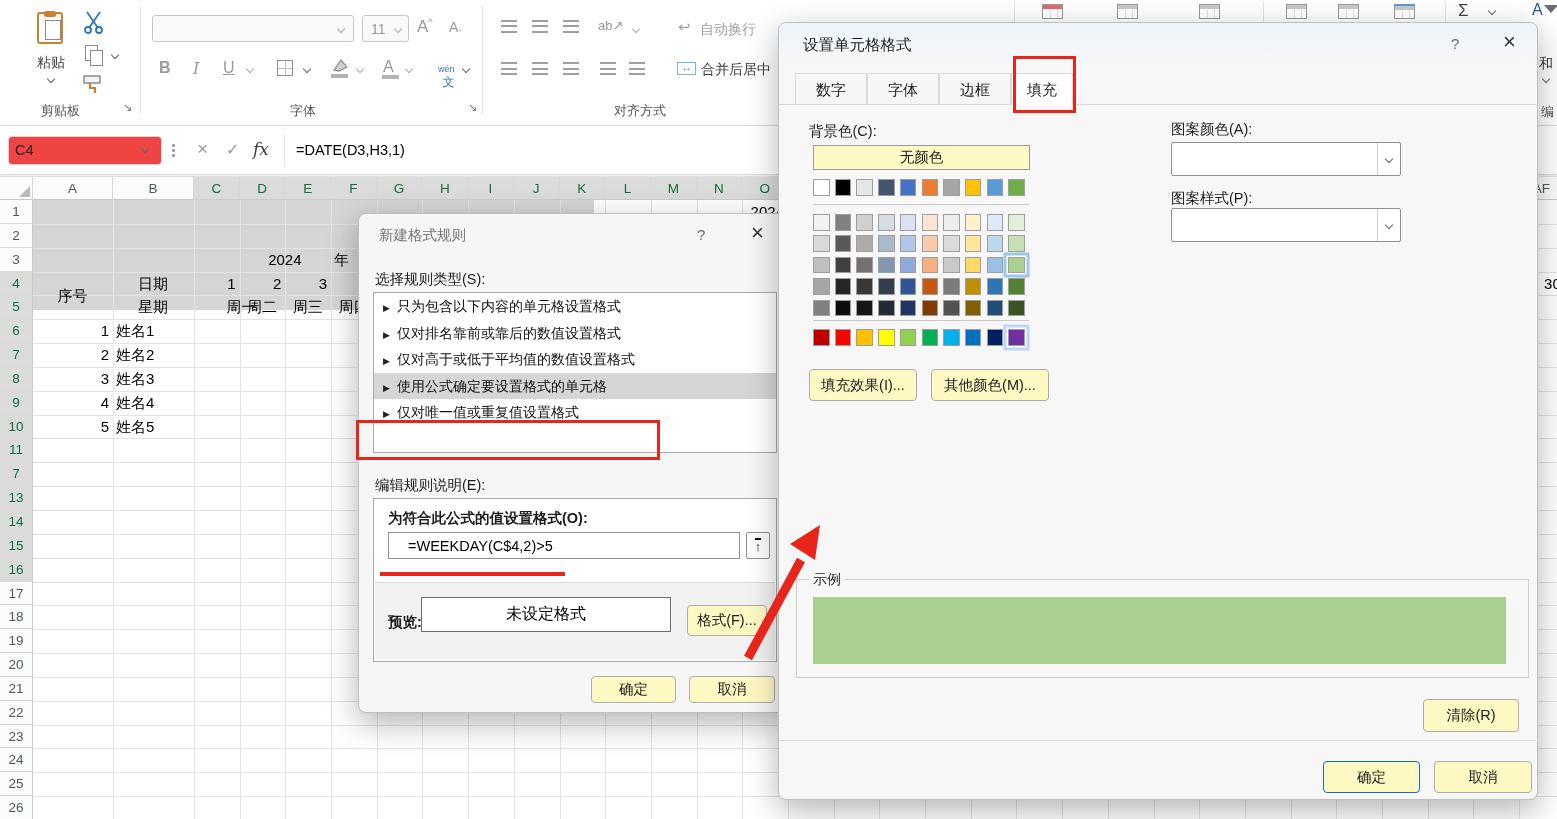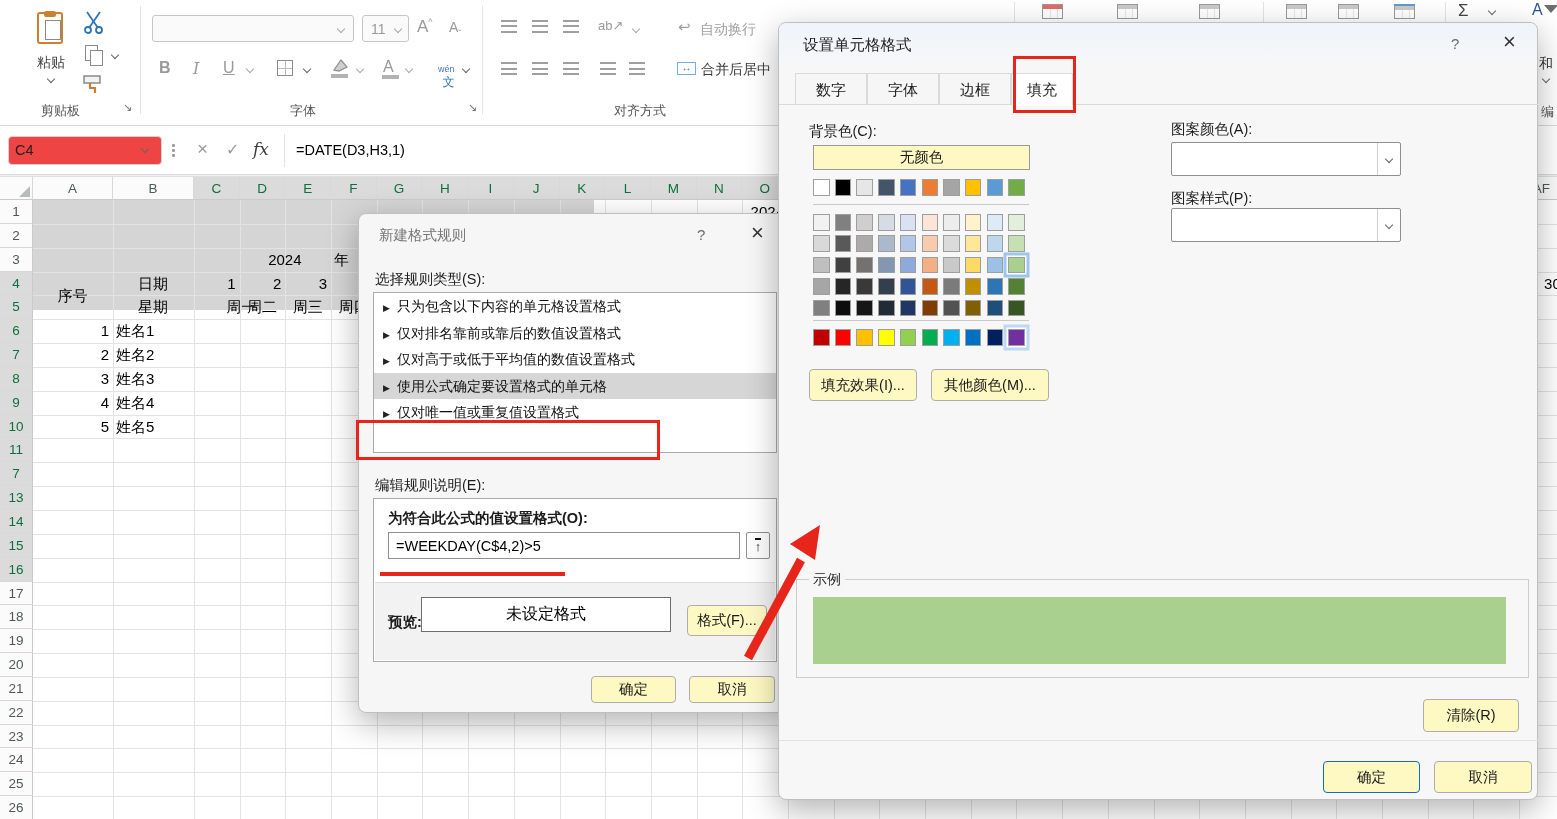--- a/index.html
+++ b/index.html
@@ -75,21 +75,21 @@
   .dclose { position:absolute; font-size:22px; color:#333; line-height:22px; }
   .wbtn { position:absolute; background:#fef9c3; border:1px solid #adadad; border-radius:4px;
           font-size:14.5px; color:#1a1a1a; display:flex; align-items:center; justify-content:center; }
   .wbtn.def { border:1.6px solid #1569c8; }
   .listbox { position:absolute; background:#fff; border:1px solid #ababab; overflow:hidden; }
   .ritem { height:26.6px; line-height:26.6px; font-size:14px; color:#111; padding-left:9px; white-space:nowrap; }
   .ritem .mk { font-size:9px; margin-right:7px; color:#222; }
   .ritem.sel { background:#d6d6d6; }
   .gbox { position:absolute; background:#fff; border:1px solid #ababab; }
   .inp { position:absolute; background:#fff; border:1px solid #919191; font-size:14.5px; color:#000;
-         padding-left:7px; display:flex; align-items:center; }
+         padding-left:19px; display:flex; align-items:center; }
   .collapse-btn { position:absolute; background:#fdfdfd; border:1px solid #919191; border-radius:2px;
                   font-size:13px; font-weight:bold; color:#111; display:flex; align-items:center; justify-content:center; }
   .collapse-btn span { border-top:2px solid #111; line-height:14px; }
   .ftab { position:absolute; top:50px; height:32px; line-height:31px; text-align:center; font-size:15px;
           color:#1a1a1a; background:#f6f6f6; border:1px solid #dadada; }
   .ftab.active { background:#fff; border-bottom:1px solid #fff; height:33px; z-index:2; }
   .tabline { position:absolute; height:1px; background:#dadada; }
   .dd { position:absolute; background:#fff; border:1px solid #8f8f8f; border-radius:2px; }
   .dd .val { position:absolute; left:0; right:24px; top:0; bottom:0; text-align:center; font-size:14.5px;
              color:#111; display:flex; align-items:center; justify-content:center; }

